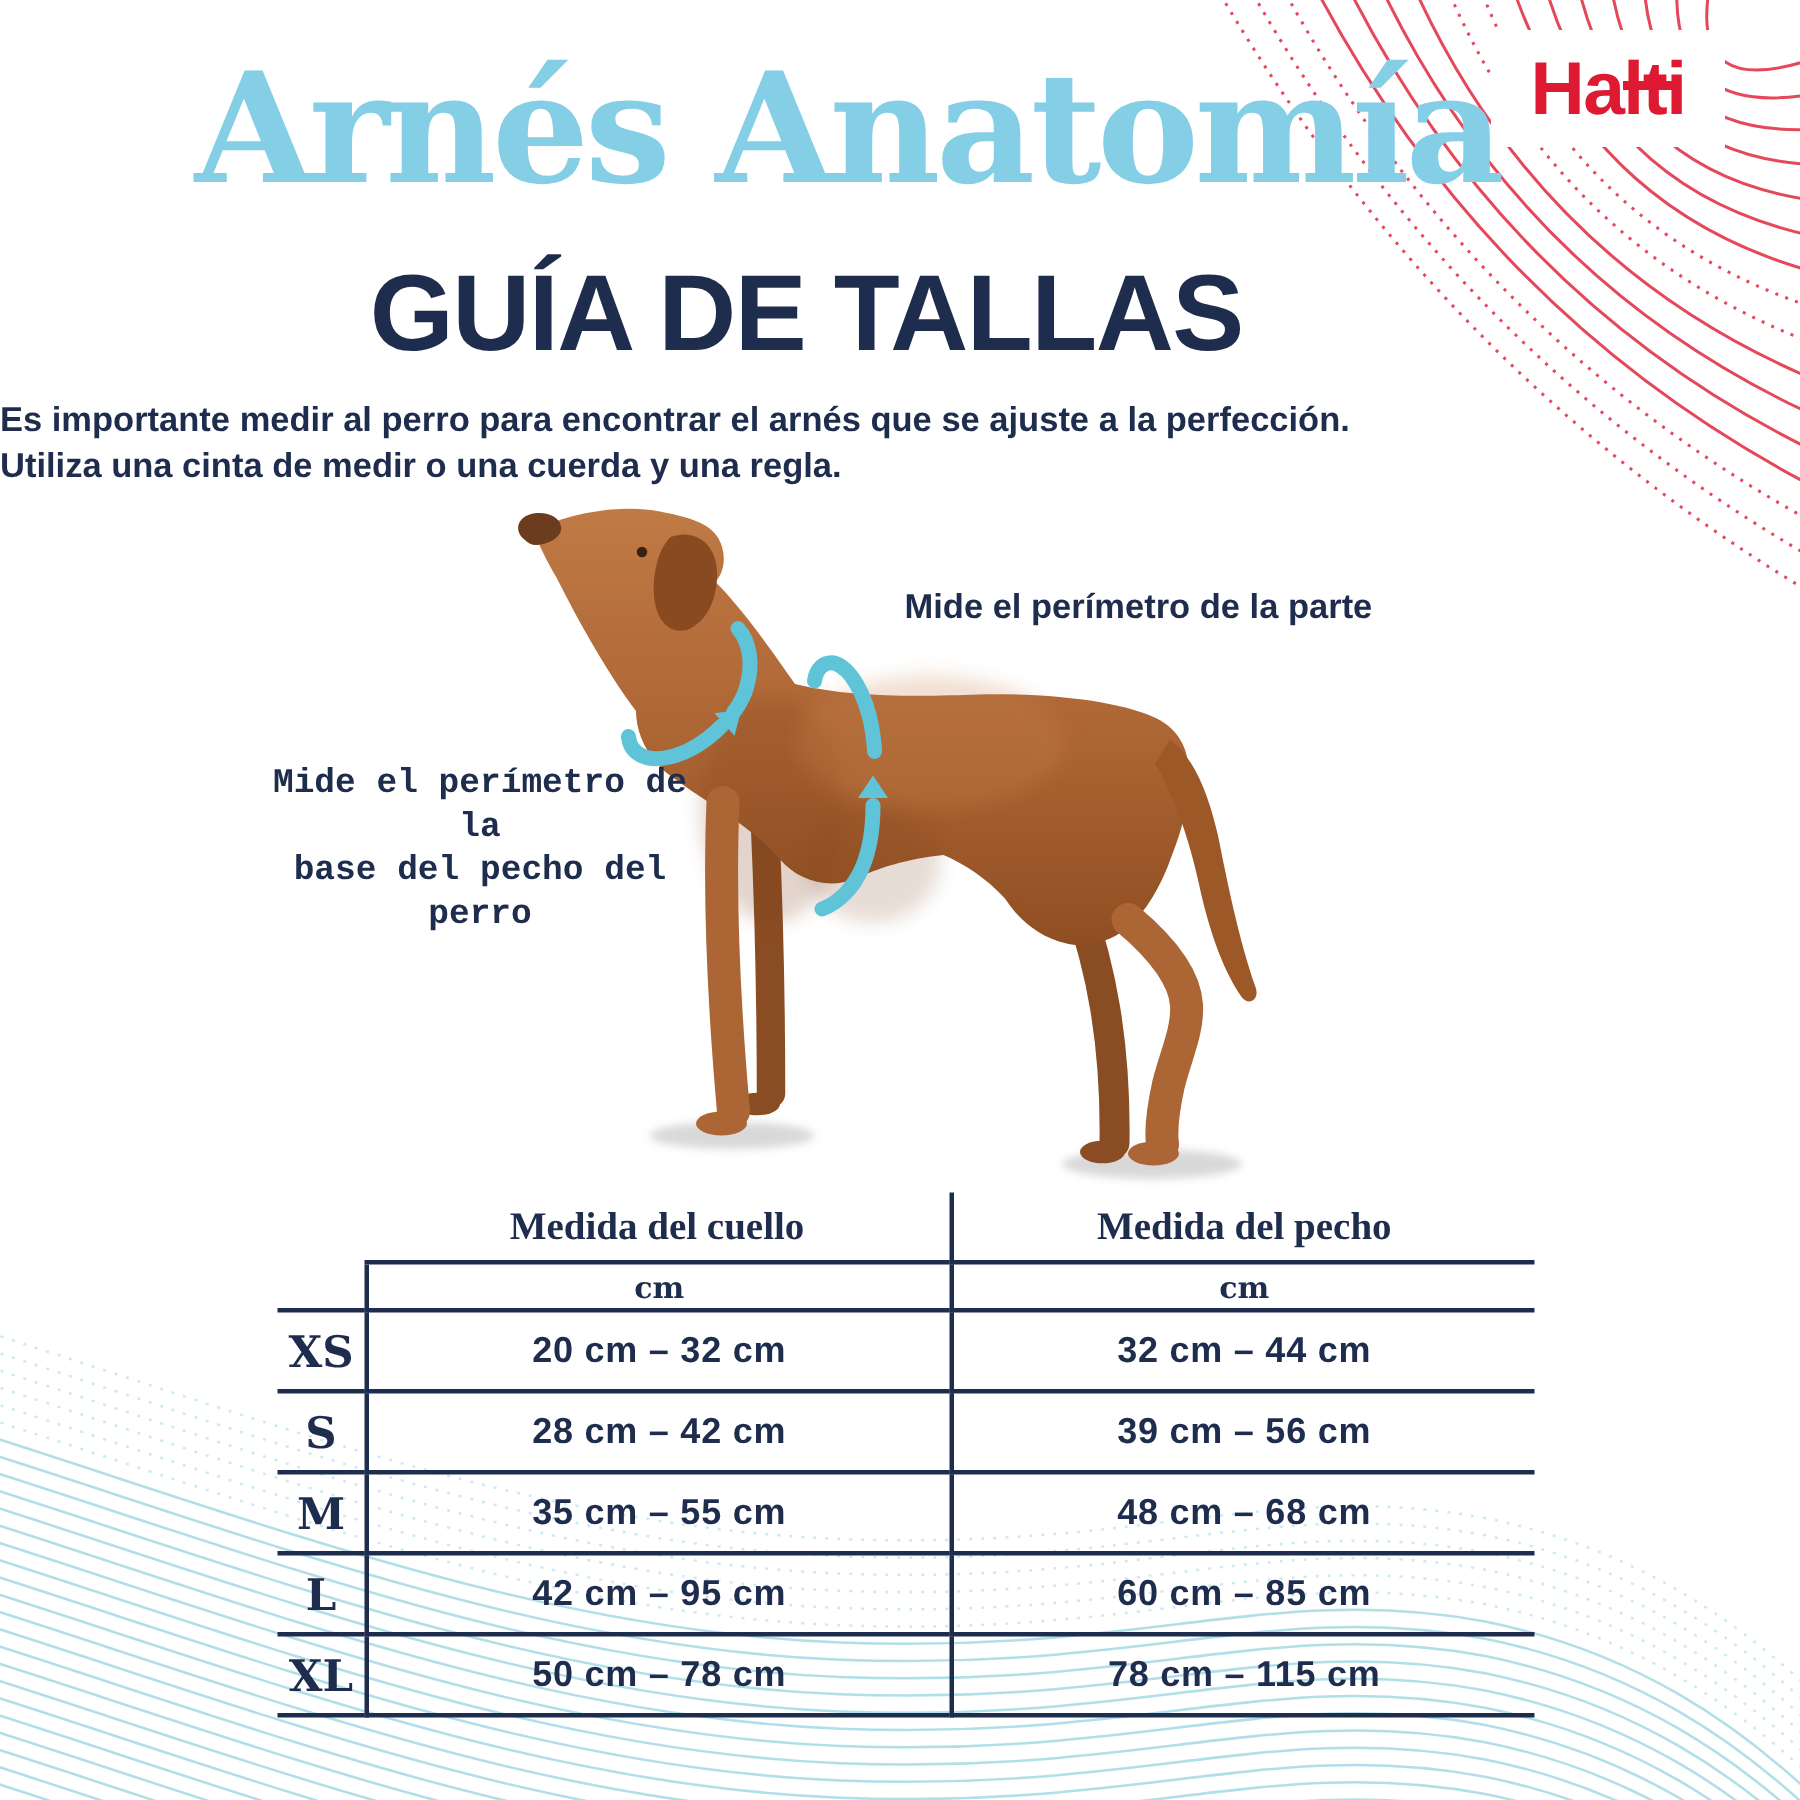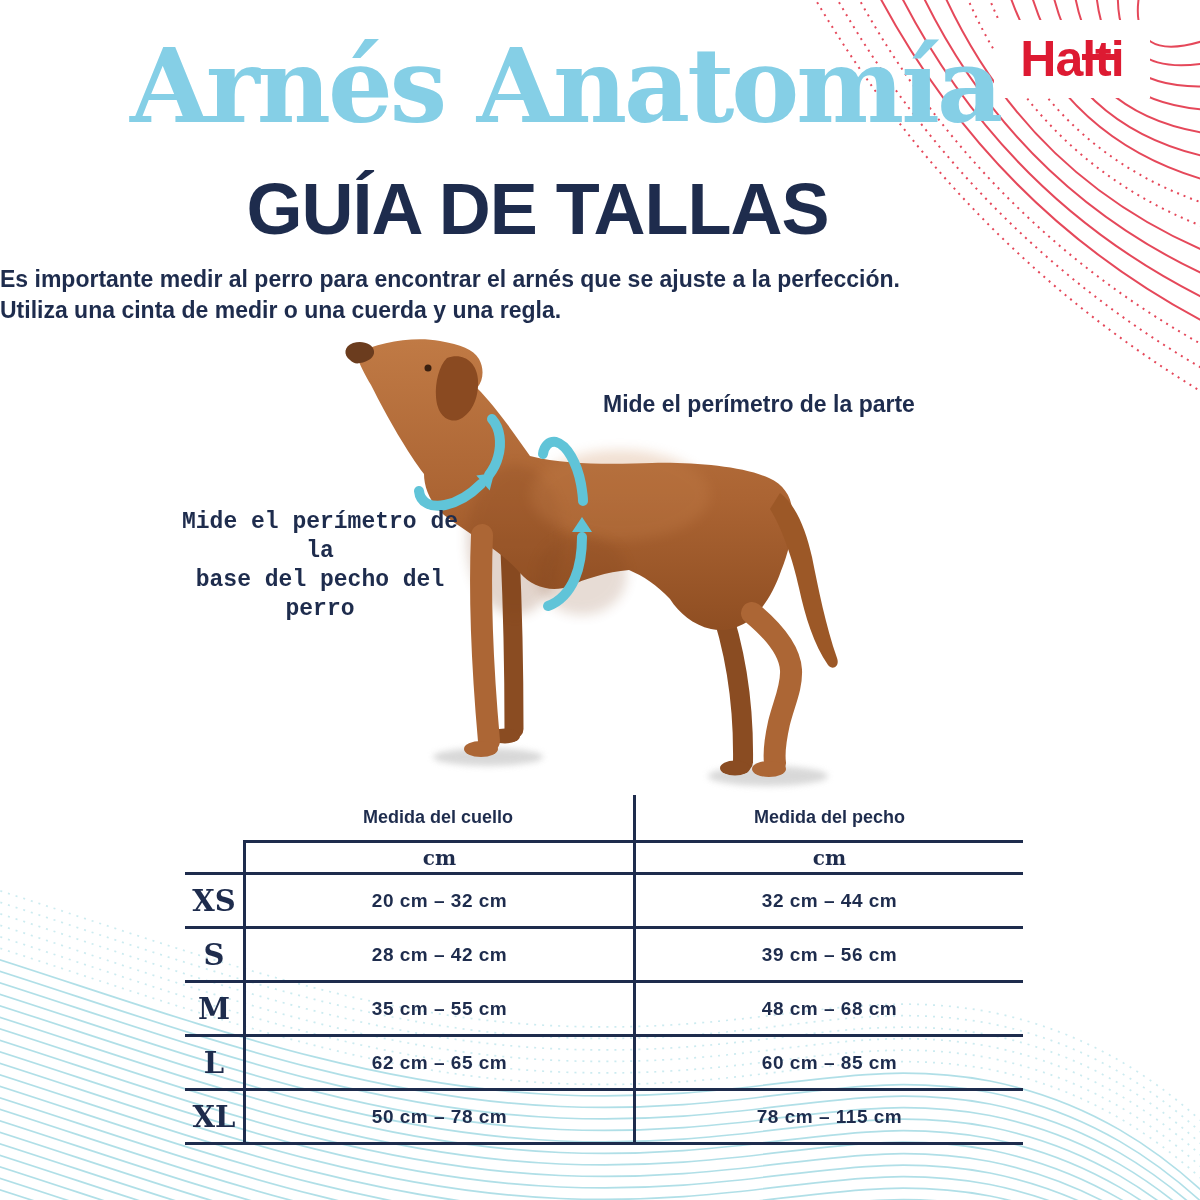--- a/index.html
+++ b/index.html
@@ -39,24 +39,24 @@
     font-size:23px;font-weight:600;line-height:29px;font-family:Liberation Mono, monospace;
   }
   .size-table{
     position:absolute;left:185px;top:795px;
     display:grid;grid-template-columns:58px 390px 390px;
     grid-template-rows:48px 32px repeat(5,54px);
   }
   .cell{display:flex;align-items:center;justify-content:center;}
   .bl{border-left:3px solid var(--navy,#1e2c4d);}
   .bb{border-bottom:3px solid var(--navy,#1e2c4d);}
-  .hd{font-family:Liberation Sans, sans-serif;font-weight:bold;font-size:18px;}
+  .hd{font-family:Liberation Serif, serif;font-weight:bold;font-size:26px;}
   .unit{font-family:"DejaVu Serif",serif;font-weight:bold;font-size:20px;}
   .sz{font-family:"DejaVu Serif",serif;font-weight:bold;font-size:29px;}
-  .val{font-size:19px;font-weight:600;letter-spacing:0.5px;}
+  .val{font-size:24px;font-weight:600;letter-spacing:0.5px;}
 </style>
 </head>
 <body>
 
 <div class="page">
 
   <svg class="red-waves" viewBox="0 0 420 430">
       <path d="M 30,-10 Q 180,249 432,398" fill="none" stroke="#e23448" stroke-width="2" opacity="0.9" stroke-dasharray="2 5"></path>
       <path d="M 52,-10 Q 191,237 432,374" fill="none" stroke="#e23448" stroke-width="2" opacity="0.9" stroke-dasharray="2 5"></path>
       <path d="M 74,-10 Q 202,225 432,350" fill="none" stroke="#e23448" stroke-width="2" opacity="0.9" stroke-dasharray="2 5"></path>
@@ -203,21 +203,21 @@
 
     <div class="cell sz bb">S</div>
     <div class="cell val bb bl">28 cm – 42 cm</div>
     <div class="cell val bb bl">39 cm – 56 cm</div>
 
     <div class="cell sz bb">M</div>
     <div class="cell val bb bl">35 cm – 55 cm</div>
     <div class="cell val bb bl">48 cm – 68 cm</div>
 
     <div class="cell sz bb">L</div>
-    <div class="cell val bb bl">62 cm – 65 cm</div>
+    <div class="cell val bb bl">42 cm – 95 cm</div>
     <div class="cell val bb bl">60 cm – 85 cm</div>
 
     <div class="cell sz bb">XL</div>
     <div class="cell val bb bl">50 cm – 78 cm</div>
     <div class="cell val bb bl">78 cm – 115 cm</div>
   </div>
 
 </div>
 
 </body></html>

